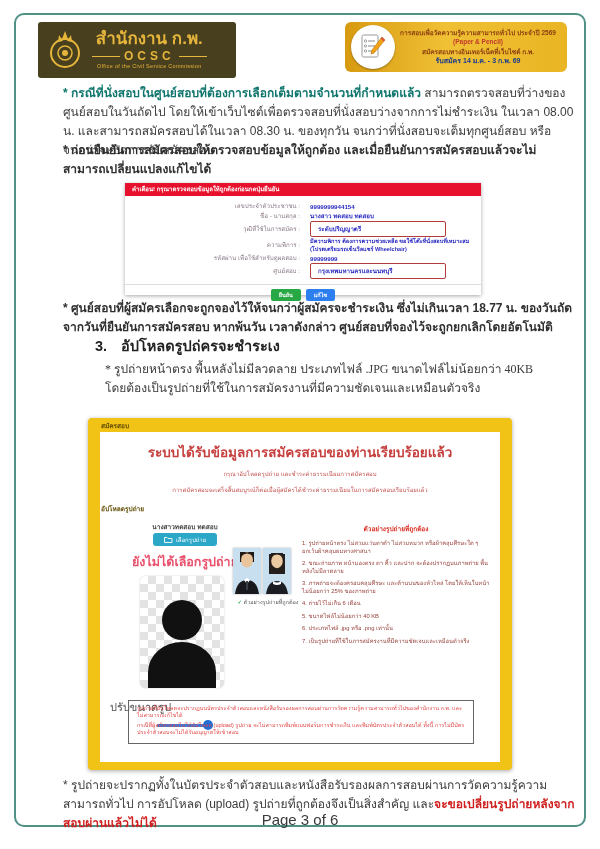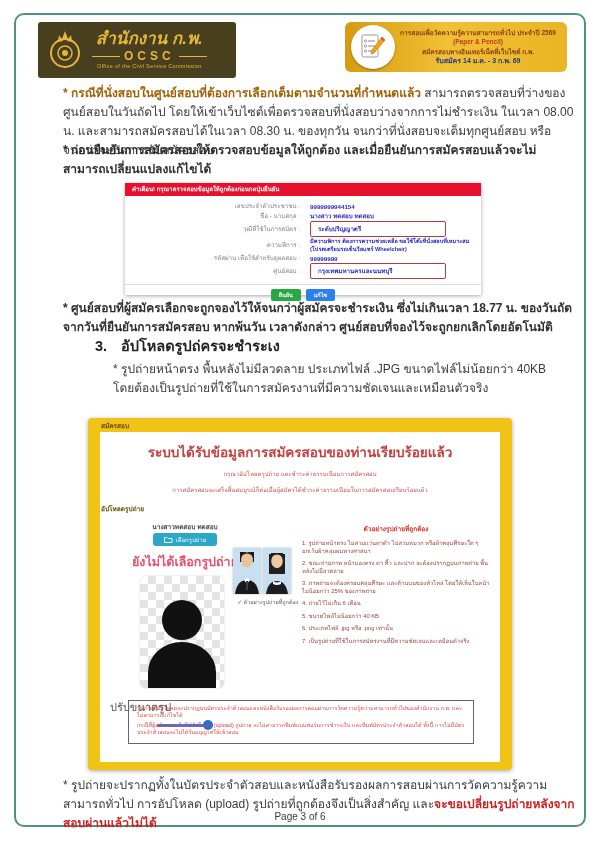--- a/index.html
+++ b/index.html
@@ -6,21 +6,21 @@
   .page{position:relative;width:600px;height:849px;background:#fff;overflow:hidden;
         font-family:"Liberation Sans",sans-serif;color:#3b3b3b;}
   .frame{position:absolute;left:14px;top:13px;width:568px;height:810px;
          border:2px solid #4f9184;border-radius:10px;pointer-events:none;}
 
   
   .logo-box{position:absolute;left:38px;top:22px;width:198px;height:56px;background:#473f1d;
             border-radius:3px;display:flex;align-items:center;padding:0 8px;box-sizing:border-box;gap:8px;}
   .emblem{flex:0 0 38px;height:44px;display:flex;align-items:center;justify-content:center;}
   .logo-text{display:flex;flex-direction:column;align-items:center;line-height:1;}
-  .logo-title{font-size:17px;font-weight:bold;color:#e6b53c;font-style:italic;}
+  .logo-title{font-size:17px;font-weight:bold;color:#e6b53c;}
   .logo-sub{font-size:12px;font-weight:bold;color:#e6b53c;letter-spacing:4px;margin-top:3px;
             display:flex;align-items:center;gap:4px;}
   .logo-sub:before,.logo-sub:after{content:"";display:block;width:28px;height:1px;background:#e6b53c;}
   .logo-cap{font-size:5.5px;color:#e6b53c;margin-top:2px;letter-spacing:.3px;}
 
   .banner{position:absolute;left:345px;top:22px;width:222px;height:50px;border-radius:6px;
           background:linear-gradient(90deg,#d79a10,#f0c035 45%,#e9b524);display:flex;align-items:center;}
   .banner-circle{width:44px;height:44px;border-radius:50%;background:#fff;margin-left:6px;
                  box-shadow:0 1px 2px rgba(0,0,0,.35);display:flex;align-items:center;justify-content:center;flex:0 0 44px;}
   .banner-lines{flex:1;text-align:center;line-height:1.45;padding-right:6px;}
@@ -28,24 +28,24 @@
   .bl2{font-size:6.5px;font-weight:bold;color:#c0392b;}
   .bl4{font-size:7px;font-weight:bold;color:#1a3a8c;}
 
   
   .para{position:absolute;left:63px;width:514px;font-size:12px;line-height:19px;}
   .p1{top:84px;}
   .p2{top:141px;font-weight:bold;color:#2f2f2f;}
   .p3{top:299px;font-weight:bold;color:#2f2f2f;}
   .sec3{position:absolute;left:95px;top:334px;font-size:14.5px;font-weight:bold;color:#222;}
   .sec3 .num{margin-right:14px;}
-  .p4{left:113px;top:360px;width:452px;}
+  .p4{left:105px;top:360px;width:452px;font-family:Liberation Serif, serif;}
   .p5{top:776px;}
   .red-strong{color:#d01f1f;font-weight:bold;}
-  .bold-lead{font-weight:bold;color:#a16207;}
+  .bold-lead{font-weight:bold;color:#0f766e;}
 
   
   .shot1{position:absolute;left:125px;top:183px;width:356px;height:112px;background:#fff;
          box-shadow:0 1px 4px rgba(0,0,0,.35);font-size:6.2px;}
   .warnbar{height:13px;background:#e8112d;color:#fff;font-weight:bold;font-size:6px;
            line-height:13px;padding-left:7px;}
   .rows{padding-top:5px;}
   .frow{display:flex;align-items:center;min-height:10px;}
   .frow.boxed{min-height:14px;}
   .flabel{width:185px;text-align:right;padding-right:10px;color:#8a7a88;flex:0 0 185px;box-sizing:border-box;}
@@ -90,21 +90,21 @@
   .sample-cap .chk{color:#2da44e;font-weight:bold;}
 
   .rules{position:absolute;left:202px;top:10px;width:188px;}
   .rules-title{text-align:center;font-size:6.5px;font-weight:bold;color:#d93025;margin-bottom:6px;}
   .rule{font-size:5.8px;color:#96403a;line-height:7.5px;margin-bottom:5px;}
 
   .warnbox{position:absolute;left:28px;top:186px;width:346px;height:44px;border:1px solid #666;
            padding:4px 8px;box-sizing:border-box;}
   .warnbox p{margin:0 0 3px 0;font-size:5.5px;line-height:7px;color:#e04040;}
 
-  .footer{position:absolute;left:0;top:811px;width:600px;text-align:center;font-size:10px;color:#3a3a3a;}
+  .footer{position:absolute;left:0;top:811px;width:600px;text-align:center;font-size:15px;color:#3a3a3a;}
 </style>
 </head>
 <body>
 
 <div class="page">
   <div class="frame"></div>
 
   <div class="logo-box">
     <div class="emblem">
       <svg width="36" height="42" viewBox="0 0 36 42">

